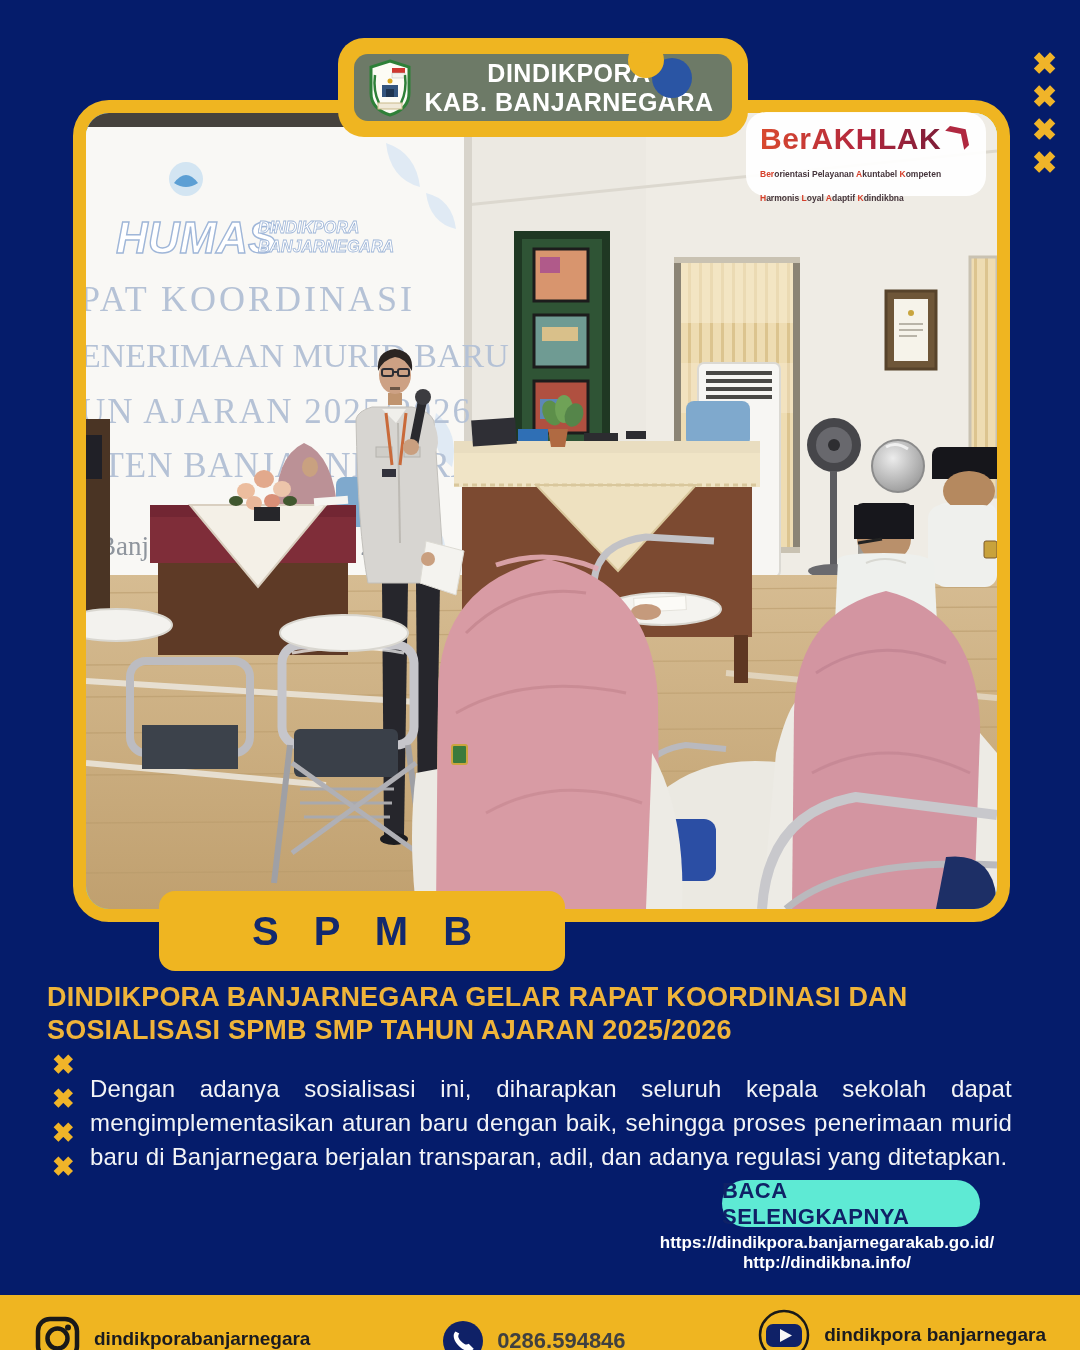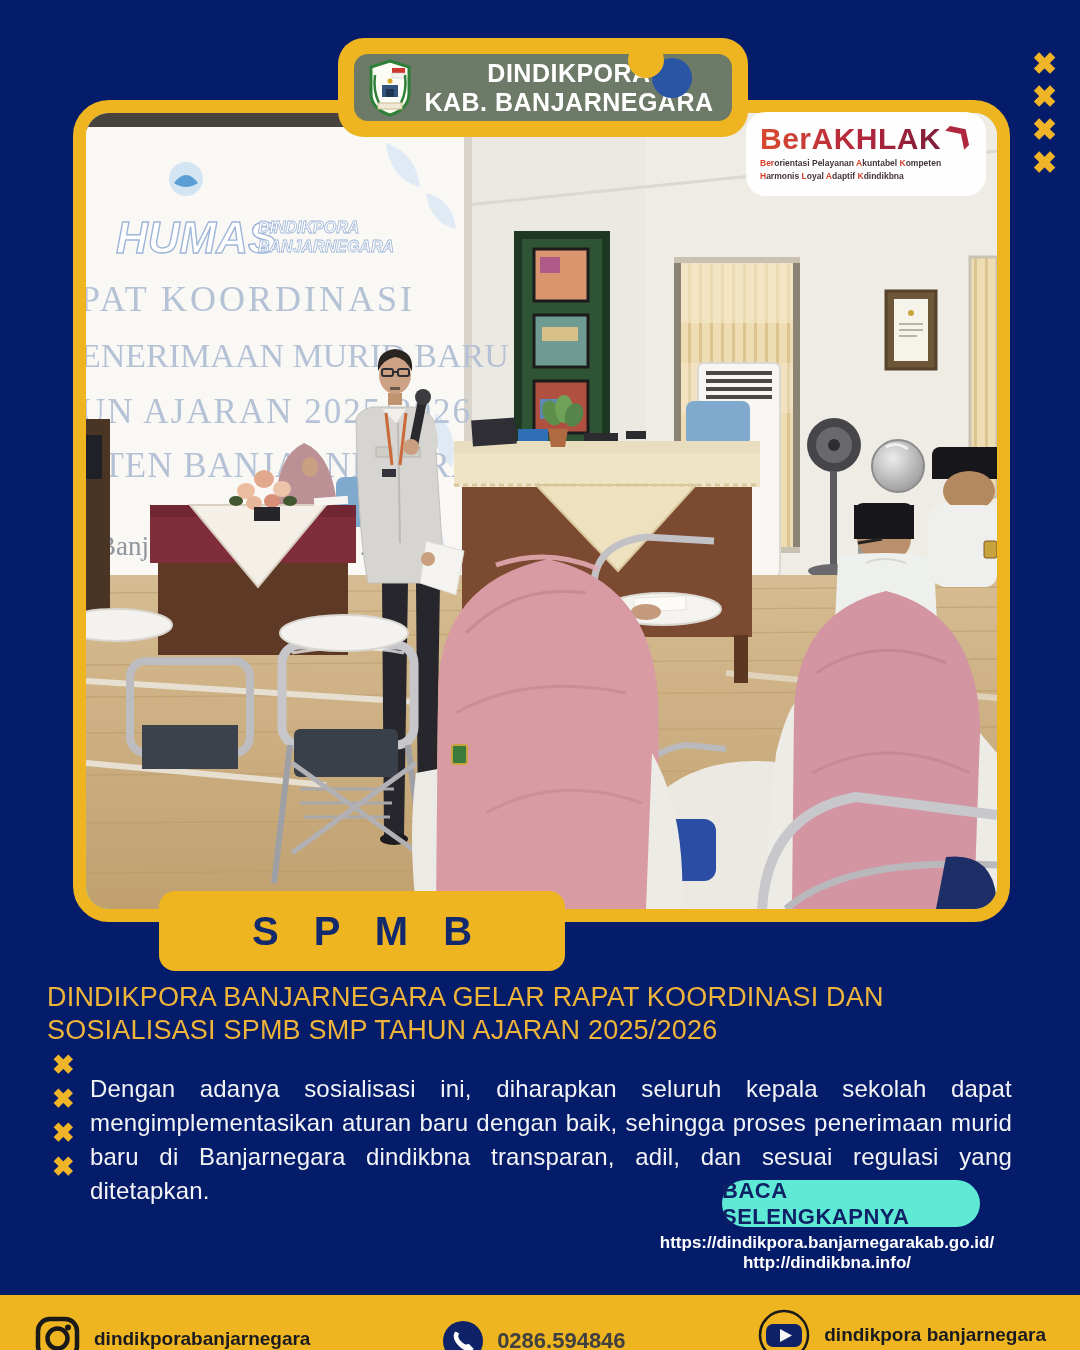--- a/index.html
+++ b/index.html
@@ -26,30 +26,30 @@
   .x-col span{font-size:30px;line-height:31px;font-weight:900;color:#f0b429;}
 
   
   .berakhlak{position:absolute;left:746px;top:112px;width:240px;height:84px;background:rgba(255,255,255,.94);
              border-radius:20px;z-index:20;padding:10px 12px 0 14px;box-sizing:border-box;}
   .berakhlak-title{font-size:30px;font-weight:800;letter-spacing:.5px;
       background:linear-gradient(90deg,#d94a2e 0%,#b3273d 55%,#7e1d38 100%);
       -webkit-background-clip:text;background-clip:text;color:transparent;display:inline-block;}
   .berakhlak-arrow{position:absolute;right:16px;top:6px;color:#b02840;font-size:26px;font-weight:900;
       transform:rotate(-45deg);}
-  .berakhlak-sub{font-size:8.5px;line-height:11px;color:#463archive;color:#45353c;font-weight:700;margin-top:2px;}
+  .berakhlak-sub{font-size:8.5px;line-height:11px;color:#463archive;color:#45353c;font-weight:700;margin-top:13px;}
   .berakhlak-sub span.accent{color:#d6402c;}
 
   
   .spmb{position:absolute;left:159px;top:891px;width:406px;height:80px;background:#efb521;border-radius:16px;
         display:flex;align-items:center;justify-content:center;z-index:40;}
   .spmb span{font-size:40px;font-weight:700;color:#12296e;letter-spacing:12px;padding-left:12px;}
 
   
-  .headline{position:absolute;left:47px;top:981px;width:1000px;color:#efb43a;font-weight:400;
+  .headline{position:absolute;left:47px;top:981px;width:1000px;color:#efb43a;font-weight:700;
             font-size:27px;line-height:33px;letter-spacing:.2px;}
 
   
   .bullets{position:absolute;left:52px;top:1052px;display:flex;flex-direction:column;gap:7px;}
   .bullets span{font-size:27px;line-height:27px;font-weight:900;color:#f0b429;}
   .body-text{position:absolute;left:90px;top:1048px;width:922px;color:#f3f4f6;font-size:24px;
              line-height:34px;text-align:justify;letter-spacing:.2px;}
 
   
   .cta{position:absolute;left:722px;top:1180px;width:258px;height:47px;background:#5eead4;border-radius:24px;
@@ -413,21 +413,21 @@
     <div>DINDIKPORA BANJARNEGARA GELAR RAPAT KOORDINASI DAN</div>
     <div>SOSIALISASI SPMB SMP TAHUN AJARAN 2025/2026</div>
   </div>
 
   <div class="bullets">
     <span>✖</span>
     <span>✖</span>
     <span>✖</span>
     <span>✖</span>
   </div>
-  <p class="body-text">Dengan adanya sosialisasi ini, diharapkan seluruh kepala sekolah dapat mengimplementasikan aturan baru dengan baik, sehingga proses penerimaan murid baru di Banjarnegara dindikbna transparan, adil, dan sesuai regulasi yang ditetapkan.</p>
+  <p class="body-text">Dengan adanya sosialisasi ini, diharapkan seluruh kepala sekolah dapat mengimplementasikan aturan baru dengan baik, sehingga proses penerimaan murid baru di Banjarnegara berjalan transparan, adil, dan adanya regulasi yang ditetapkan.</p>
 
   <div class="cta">
     <span>BACA SELENGKAPNYA</span>
   </div>
   <div class="urls">
     <div>https://dindikpora.banjarnegarakab.go.id/</div>
     <div>http://dindikbna.info/</div>
   </div>
 
   <div class="footer">

